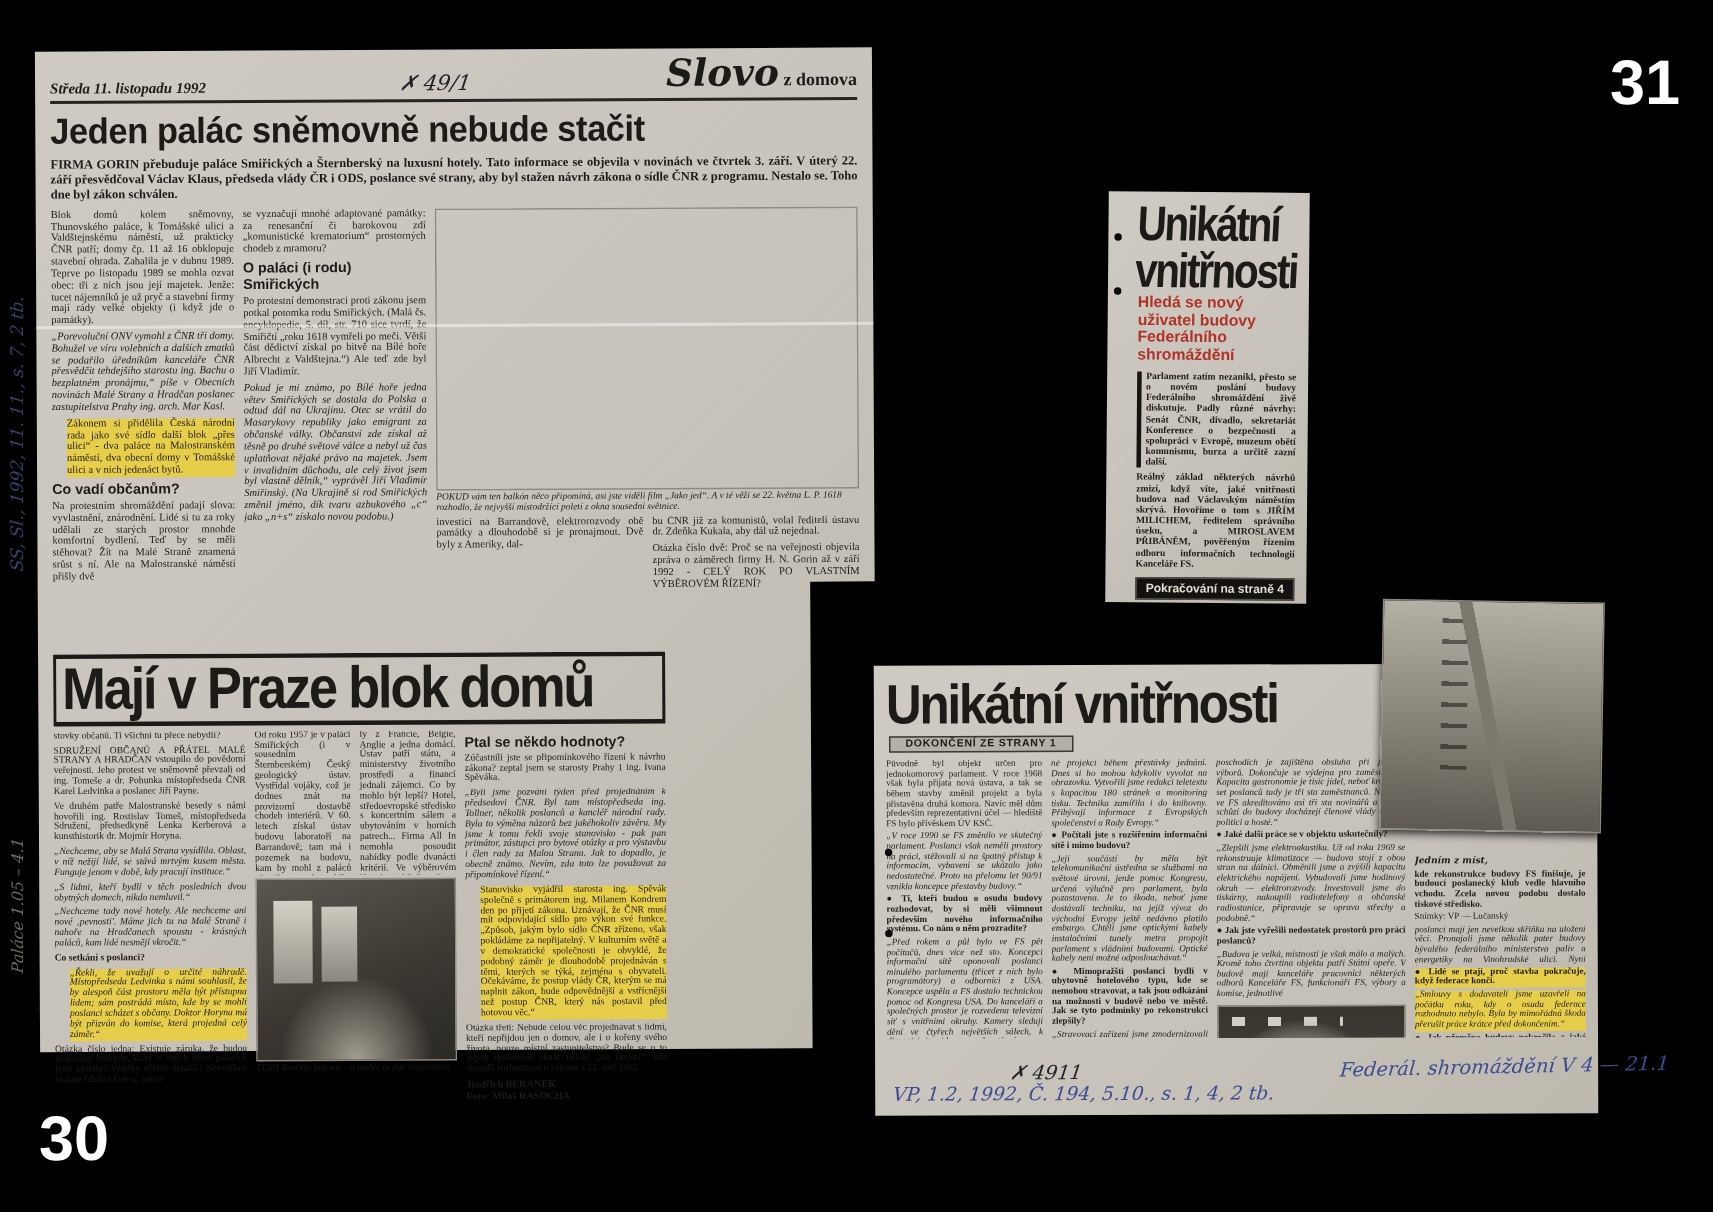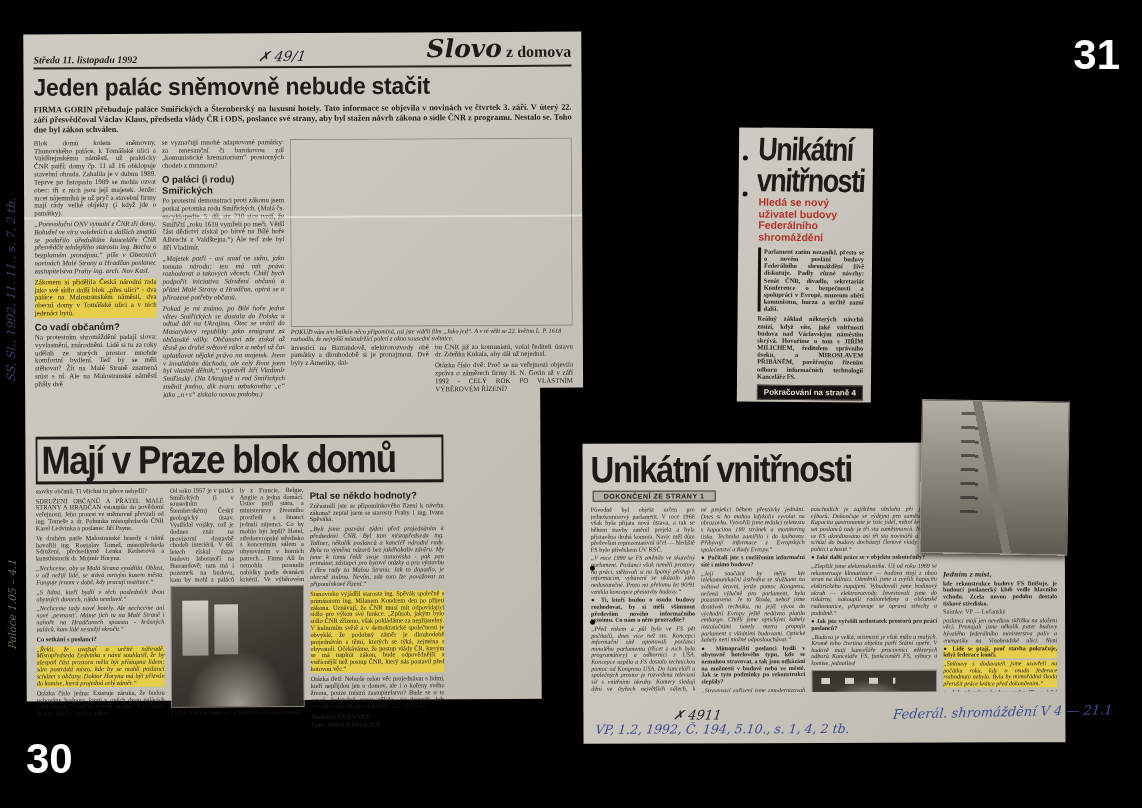--- a/index.html
+++ b/index.html
@@ -20,29 +20,29 @@
   .crease{position:absolute;left:0;right:0;top:183px;height:2px;background:rgba(255,255,255,.45);}
   .cutout{position:absolute;right:-1px;top:356px;width:44px;height:312px;background:#000;}
 
   
   .c1-header{display:flex;align-items:flex-end;justify-content:space-between;
              border-bottom:2px solid #26241f;padding-bottom:2px;height:24px;}
   .np-date{font-style:italic;font-size:10px;font-weight:bold;}
   .hw{font-family:"DejaVu Serif",serif;font-style:italic;color:#23222a;transform:skewX(-8deg);}
   .hw49{font-size:14px;}
   .masthead .script{font-family:"DejaVu Serif",serif;font-style:italic;font-weight:bold;font-size:25px;}
-  .masthead .rest{font-size:16px;font-weight:bold;margin-top:38px;}
+  .masthead .rest{font-size:12px;font-weight:bold;margin-top:38px;}
   .np-h1{font-family:"Liberation Sans",sans-serif;font-weight:800;font-size:23px;
          letter-spacing:-.3px;margin:5px 0 4px 0;transform:scaleY(1.05);transform-origin:left;}
   .lede{font-weight:bold;font-size:8.4px;line-height:1.18;text-align:justify;margin:0 0 5px 0;}
 
   p{margin:0 0 3px 0;}
   .col p{font-size:7px;line-height:1.12;text-align:justify;}
   .it{font-style:italic;}
-  .hl{background:#e7ce4a;}
+  .hl{background:#e7ce4a;margin-left:10px;}
   h3{font-family:"Liberation Sans",sans-serif;font-size:9.5px;margin:3px 0 2px 0;}
   .caption{font-size:6.3px;font-style:italic;line-height:1.1;margin:2px 0;}
 
   .row2{display:flex;gap:6px;height:292px;overflow:hidden;}
   .colA,.colB{width:122px;flex:none;overflow:hidden;}
   .rightblock{flex:1;display:flex;flex-direction:column;overflow:hidden;}
   .minirow{display:flex;gap:6px;flex:1;overflow:hidden;}
   .minirow>div,.minirow>p{flex:1;font-size:7px;line-height:1.12;text-align:justify;margin:0;}
   .minirow .qq{font-size:7px;line-height:1.12;text-align:justify;}
 
@@ -167,30 +167,29 @@
       <span class="hw hw49">✗ 49/1</span>
       <span class="masthead"><b class="script">Slovo</b><span class="rest"> z domova</span></span>
     </div>
 
     <h1 class="np-h1">Jeden palác sněmovně nebude stačit</h1>
     <p class="lede">FIRMA GORIN přebuduje paláce Smiřických a Šternberský na luxusní hotely. Tato informace se objevila v novinách ve čtvrtek 3. září. V úterý 22. září přesvědčoval Václav Klaus, předseda vlády ČR i ODS, poslance své strany, aby byl stažen návrh zákona o sídle ČNR z programu. Nestalo se. Toho dne byl zákon schválen.</p>
 
     <div class="row2">
       <div class="col colA">
         <p>Blok domů kolem sněmovny, Thunovského paláce, k Tomášské ulici a Valdštejnskému náměstí, už prakticky ČNR patří; domy čp. 11 až 16 obklopuje stavební ohrada. Zahalila je v dubnu 1989. Teprve po listopadu 1989 se mohla ozvat obec: tři z nich jsou její majetek. Jenže: tucet nájemníků je už pryč a stavební firmy mají rády velké objekty (i když jde o památky).</p>
-        <p class="it">„Porevoluční ONV vymohl z ČNR tři domy. Bohužel ve víru volebních a dalších zmatků se podařilo úředníkům kanceláře ČNR přesvědčit tehdejšího starostu ing. Bachu o bezplatném pronájmu,“ píše v Obecních novinách Malé Strany a Hradčan poslanec zastupitelstva Prahy ing. arch. Nov Kasl.</p>
+        <p class="it">„Porevoluční ONV vymohl z ČNR tři domy. Bohužel ve víru volebních a dalších zmatků se podařilo úředníkům kanceláře ČNR přesvědčit tehdejšího starostu ing. Bachu o bezplatném pronájmu,“ píše v Obecních novinách Malé Strany a Hradčan poslanec zastupitelstva Prahy ing. arch. Mar Kasl.</p>
         <p class="hl">Zákonem si přidělila Česká národní rada jako své sídlo další blok „přes ulici“ - dva paláce na Malostranském náměstí, dva obecní domy v Tomášské ulici a v nich jedenáct bytů.</p>
         <h3>Co vadí občanům?</h3>
         <p>Na protestním shromáždění padají slova: vyvlastnění, znárodnění. Lidé si tu za roky udělali ze starých prostor mnohde komfortní bydlení. Teď by se měli stěhovat? Žít na Malé Straně znamená srůst s ní. Ale na Malostranské náměstí přišly dvě</p>
       </div>
       <div class="col colB">
         <p>se vyznačují mnohé adaptované památky: za renesanční či barokovou zdí „komunistické krematorium“ prostorných chodeb z mramoru?</p>
         <h3>O paláci (i rodu) Smiřických</h3>
         <p>Po protestní demonstraci proti zákonu jsem potkal potomka rodu Smiřických. (Malá čs. encyklopedie, 5. díl, str. 710 sice tvrdí, že Smiřičtí „roku 1618 vymřeli po meči. Větší část dědictví získal po bitvě na Bílé hoře Albrecht z Valdštejna.“) Ale teď zde byl Jiří Vladimír.</p>
-        <p class="it">„Majetek patří - ani snad ne státu, jako tomuto národu; ten má mít právo rozhodovat o takových věcech. Chtěl bych podpořit iniciativu Sdružení občanů a přátel Malé Strany a Hradčan, opírá se o přirozené potřeby občanů.</p>
         <p class="it">Pokud je mi známo, po Bílé hoře jedna větev Smiřických se dostala do Polska a odtud dál na Ukrajinu. Otec se vrátil do Masarykovy republiky jako emigrant za občanské války. Občanství zde získal až těsně po druhé světové válce a nebyl už čas uplatňovat nějaké právo na majetek. Jsem v invalidním důchodu, ale celý život jsem byl vlastně dělník,“ vyprávěl Jiří Vladimír Smiřinský. (Na Ukrajině si rod Smiřických změnil jméno, dík tvaru azbukového „c“ jako „n+s“ získalo novou podobu.)</p>
       </div>
       <div class="rightblock">
         <div class="photo photo1"></div>
         <p class="caption">POKUD vám ten balkón něco připomíná, asi jste viděli film „Jako jed“. A v té věži se 22. května L. P. 1618 rozhodlo, že nejvyšší místodržící poletí z okna sousední světnice.</p>
         <div class="minirow">
           <p>investici na Barrandově, elektrorozvody obě památky a dlouhodobě si je pronajmout. Dvě byly z Ameriky, dal-</p>
           <div>
             <p class="qq">bu ČNR již za komunistů, volal řediteli ústavu dr. Zdeňka Kukala, aby dál už nejednal.</p>
             <p class="qq">Otázka číslo dvě: Proč se na veřejnosti objevila zpráva o záměrech firmy H. N. Gorin až v září 1992 - CELÝ ROK PO VLASTNÍM VÝBĚROVÉM ŘÍZENÍ?</p>

